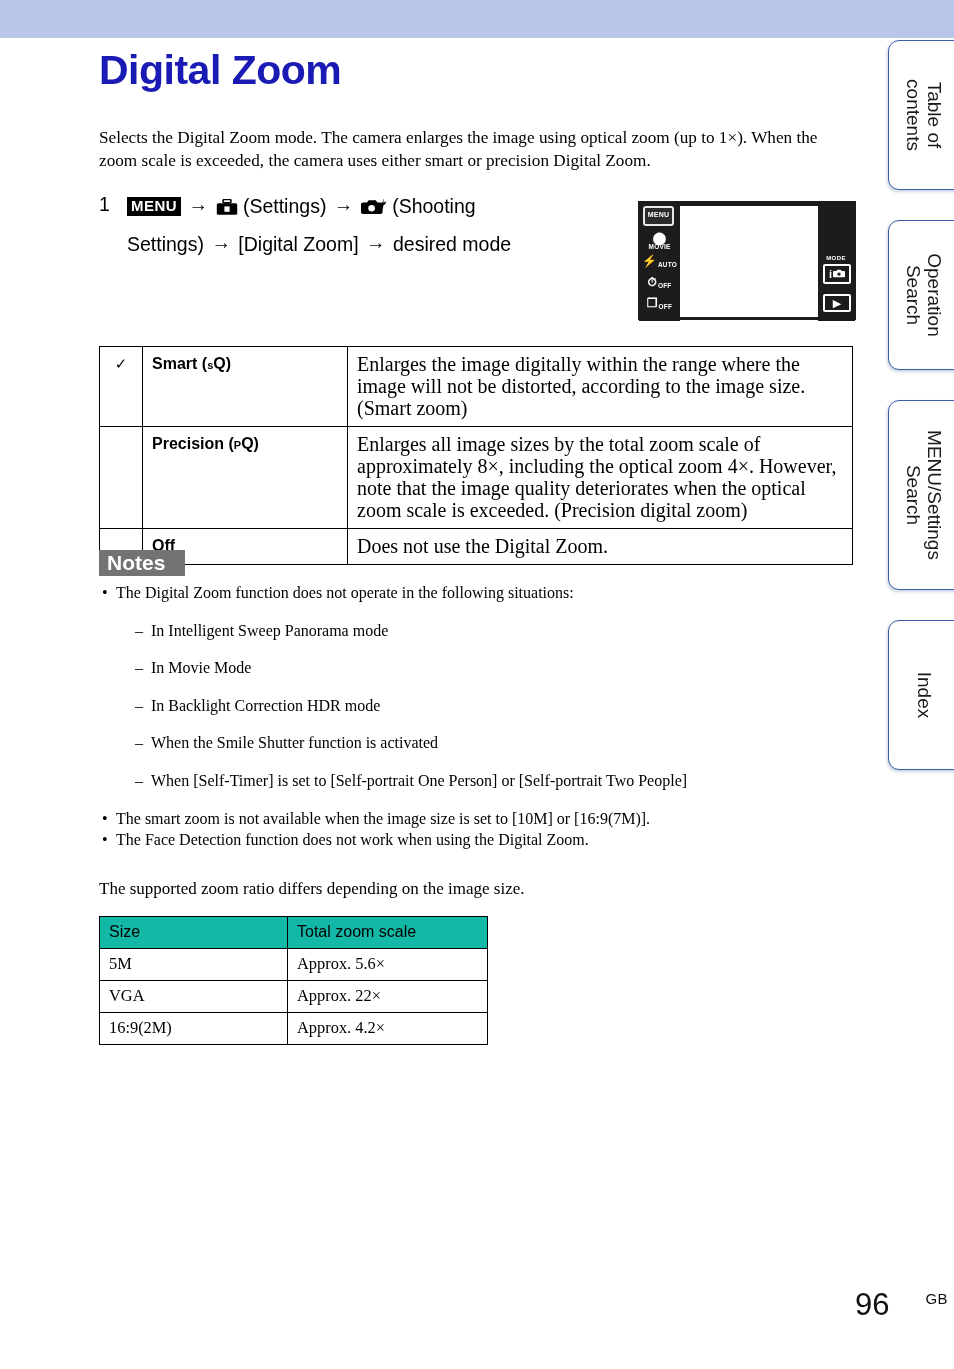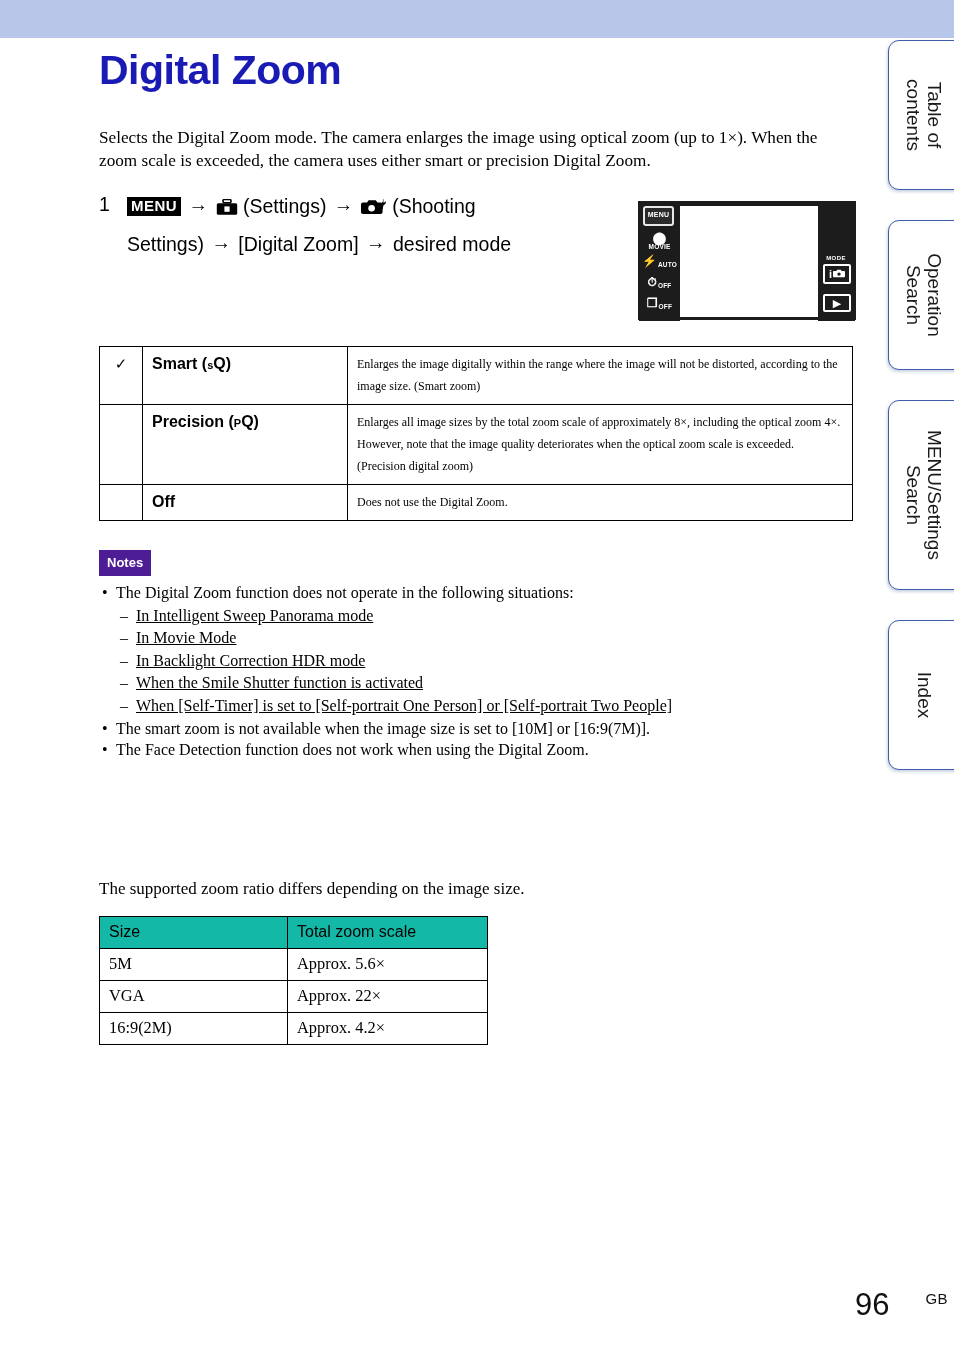--- a/index.html
+++ b/index.html
@@ -253,35 +253,35 @@
   }
   .opt-name .zglyph {
     font-family: "Liberation Sans", sans-serif;
     font-weight: bold;
   }
   .opt-name .zsub {
     font-size: 11px;
   }
   .opt-desc {
     font-family: "Liberation Serif", serif;
-    font-size: 12px;
+    font-size: 20px;
     margin-top: 32px;
   }
 
   
   .notes-badge {
     position: absolute;
     left: 99px;
     top: 512px;
-    background: #4c1d95;
-    color: #ffffff;
-    font-family: "Liberation Sans", sans-serif;
-    font-weight: bold;
-    font-size: 13px;
-    padding: 2px 8px 3px 8px;
+    background: #737373;
+    color: #ffffff;
+    font-family: "Liberation Sans", sans-serif;
+    font-weight: bold;
+    font-size: 21px;
+    padding: 2px 20px 3px 8px;
     line-height: 21px;
   }
   .notes-list {
     position: absolute;
     left: 99px;
     top: 544px;
     width: 740px;
     font-size: 16px;
     line-height: 21.6px;
   }
@@ -292,22 +292,21 @@
   }
   .note-item::before {
     content: "\2022";
     position: absolute;
     left: 3px;
     top: 0;
   }
   .note-sub {
     position: relative;
     padding-left: 36px;
-    margin: 1px;
-    text-decoration: underline;
+    margin: 16px;
   }
   .note-sub::before {
     content: "\2013";
     position: absolute;
     left: 20px;
     top: 0;
   }
 
   
   .section-head {

